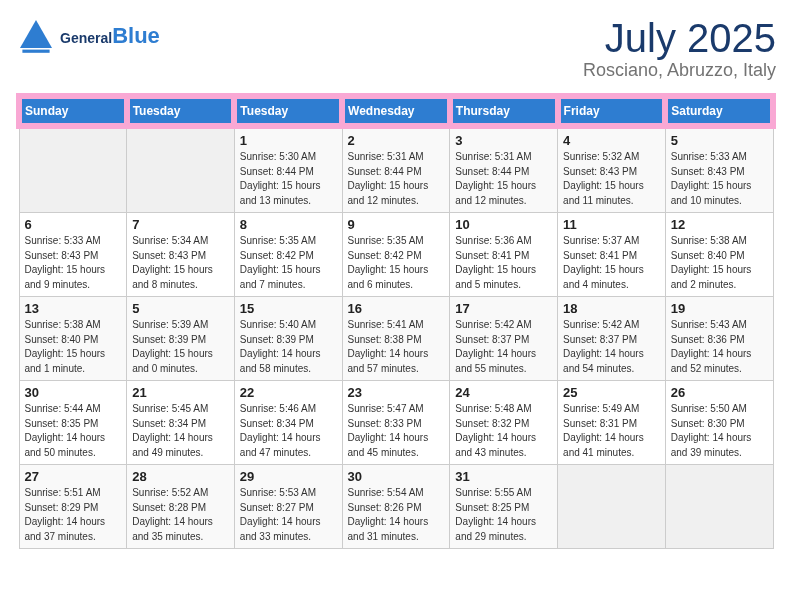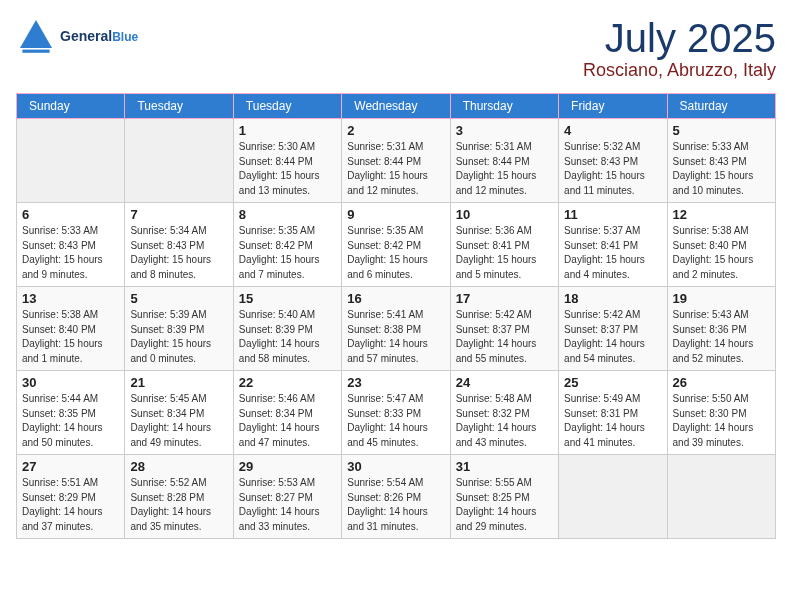--- a/index.html
+++ b/index.html
@@ -20,35 +20,35 @@
       text-align: right;
     }
     .month-title {
       font-size: 40px;
       font-weight: normal;
       color: #1a3a6b;
       line-height: 1.1;
     }
     .location-title {
       font-size: 18px;
-      color: #7f1d1d;
+      color: #737373;
     }
     .calendar {
       width: 100%;
       border-collapse: collapse;
       font-size: 11px;
     }
     .calendar thead th {
       background: #2e7dd1;
       color: #fff;
-      padding: 5px 12px;
+      padding: 5px 3px;
       text-align: left;
       font-size: 12px;
-      font-weight: normal;
-      border: 1px solid #f9a8d4;
+      font-weight: bold;
+      border: 6px solid #f9a8d4;
     }
     .calendar tbody td {
       border: 1px solid #ccc;
       vertical-align: top;
       padding: 4px 5px;
       width: 108px;
       min-height: 80px;
       background: #fff;
     }
     .calendar tbody tr:nth-child(odd) td {
@@ -83,21 +83,21 @@
     }
     .logo-brand {
       line-height: 1.1;
     }
     .logo-general {
       font-size: 14px;
       font-weight: bold;
       color: #1a3a6b;
     }
     .logo-blue-word {
-      font-size: 12px;
+      font-size: 22px;
       font-weight: bold;
       color: #2e7dd1;
     }
   </style>
 </head>
 <body>
 
 <div class="header-section">
   <div class="logo-wrapper">
     <svg class="logo-icon" viewBox="0 0 50 50" xmlns="http://www.w3.org/2000/svg">

